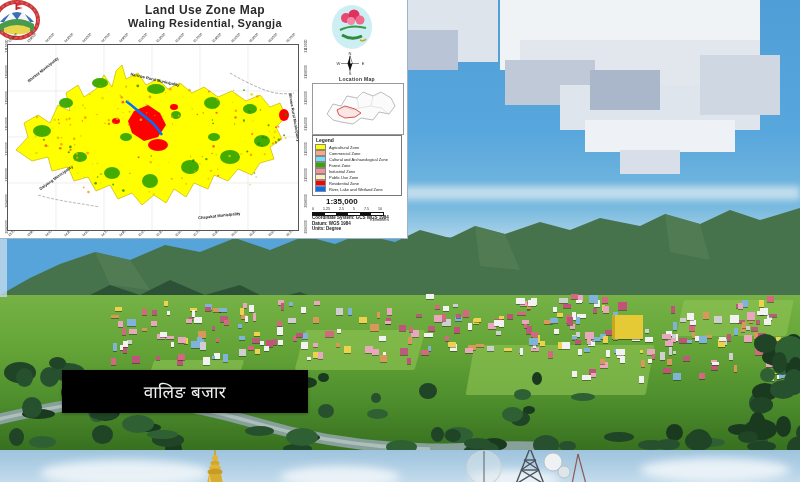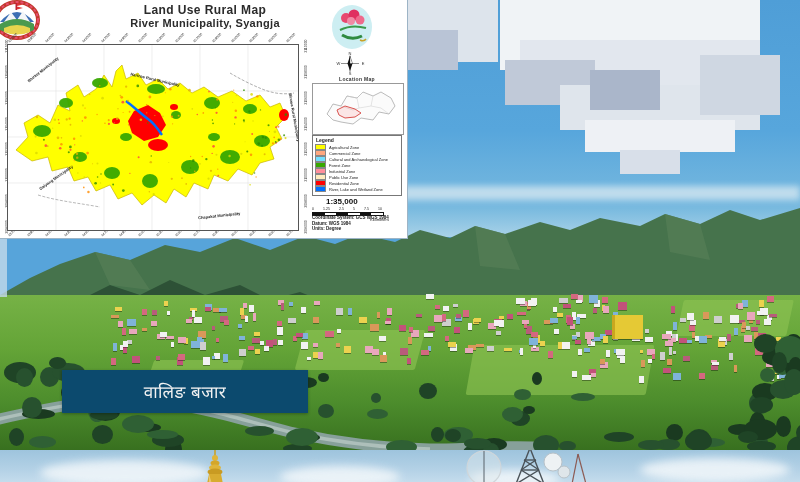--- a/index.html
+++ b/index.html
@@ -51,21 +51,21 @@
   .tick-row{position:absolute;display:flex;justify-content:space-between;}
   .tick-row.top{left:7px;top:36px;width:290px;}
   .tick-row.bottom{left:7px;top:230px;width:290px;}
   .tick-col{position:absolute;display:flex;flex-direction:column;justify-content:space-between;height:185px;top:44px;}
   .tick-col.left{left:0px;}
   .tick-col.right{left:299px;}
   .tick{font-size:3.5px;color:#333;transform:rotate(-45deg);}
   .tick-col .tick{transform:rotate(-90deg);}
 
   
-  .caption{position:absolute;left:62px;top:370px;width:246px;height:43px;background:#0c4a6e;z-index:20;
+  .caption{position:absolute;left:62px;top:370px;width:246px;height:43px;background:#000000;z-index:20;
     display:flex;align-items:center;justify-content:center;box-shadow:0 1px 3px rgba(0,0,0,.3);cursor:pointer;}
   .caption span{color:#f2f2f2;font-size:17px;letter-spacing:.5px;}
 
   
   .bottom-strip{position:absolute;left:0;top:450px;width:800px;height:32px;overflow:hidden;z-index:25;
     background:linear-gradient(180deg,#9ec4dd 0%,#b3d1e6 60%,#c4dcec 100%);}
   .bcloud{position:absolute;background:#f2f7fa;border-radius:50%;filter:blur(4px);opacity:.85;}
   .spire{position:absolute;left:200px;top:0px;}
   .tower{position:absolute;left:450px;top:-2px;}
 </style>
@@ -504,22 +504,22 @@
       <ellipse cx="23" cy="20" rx="21" ry="18" fill="none" stroke="#e74c6c" stroke-width="2" stroke-dasharray="3 2"></ellipse>
       <path d="M6,22 Q23,2 40,22 Z" fill="#3d6fb4"></path>
       <path d="M10,22 L17,12 L23,20 L29,11 L36,22 Z" fill="#f4f6f8"></path>
       <path d="M6,24 Q23,14 40,24 L40,30 Q23,38 6,30 Z" fill="#4a9a4e"></path>
       <path d="M10,28 Q23,22 36,28 L36,32 Q23,37 10,32 Z" fill="#e8d44d"></path>
       <rect x="21.5" y="3" width="1.5" height="7" fill="#b23"></rect>
       <path d="M23,3 l6,1.5 l-6,1.5 Z M23,6.5 l6,1.5 l-6,1.5 Z" fill="#d33"></path>
     </svg>
 
     <div class="map-title">
-      <div class="t1">Land Use Rural Map</div>
-      <div class="t2">River Municipality, Syangja</div>
+      <div class="t1">Land Use Zone Map</div>
+      <div class="t2">Waling Residential, Syangja</div>
     </div>
 
     <svg class="waling-logo" viewBox="0 0 44 46">
       <ellipse cx="22" cy="23" rx="20" ry="22" fill="#cdeef2"></ellipse>
       <circle cx="16" cy="14" r="5" fill="#e8486f"></circle>
       <circle cx="24" cy="11" r="5.5" fill="#e03060"></circle>
       <circle cx="30" cy="16" r="4.5" fill="#ef6a8c"></circle>
       <circle cx="21" cy="17" r="4" fill="#f08aa5"></circle>
       <path d="M10,26 q12,-6 26,-2" stroke="#3a9a4a" stroke-width="2" fill="none"></path>
       <path d="M12,31 q10,6 20,1" stroke="#2f8a40" stroke-width="3" fill="none"></path>

